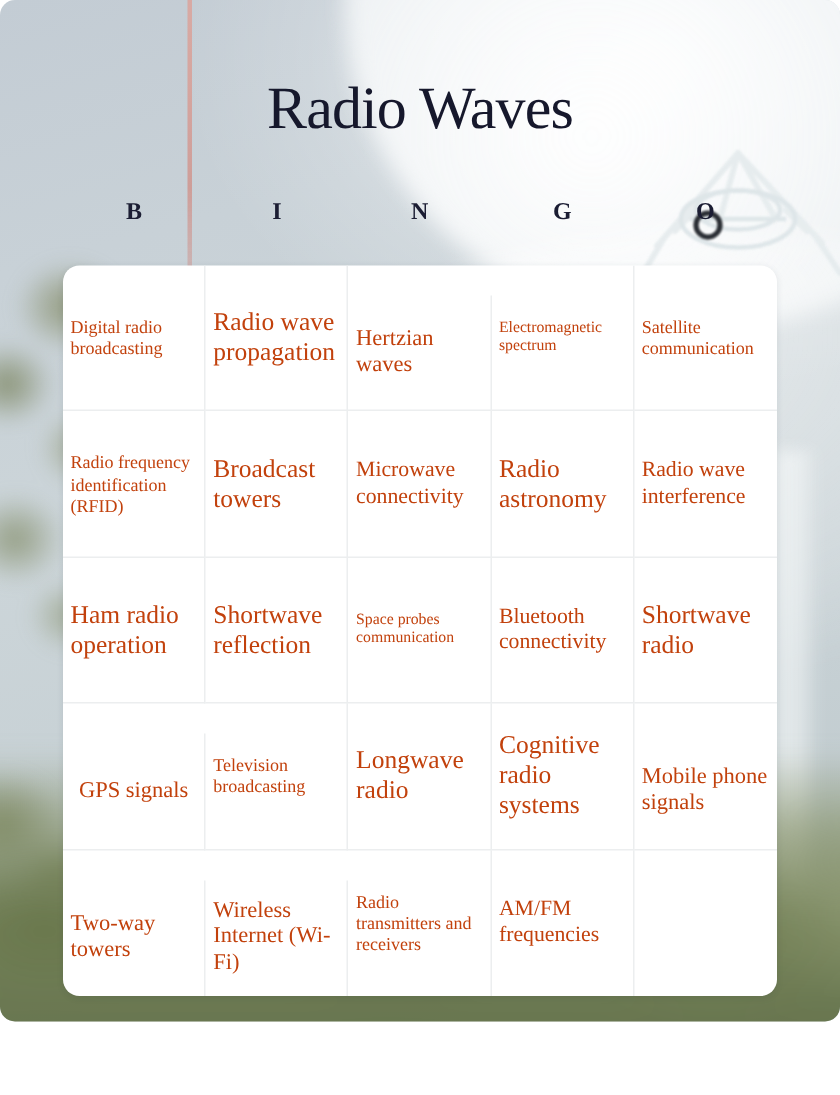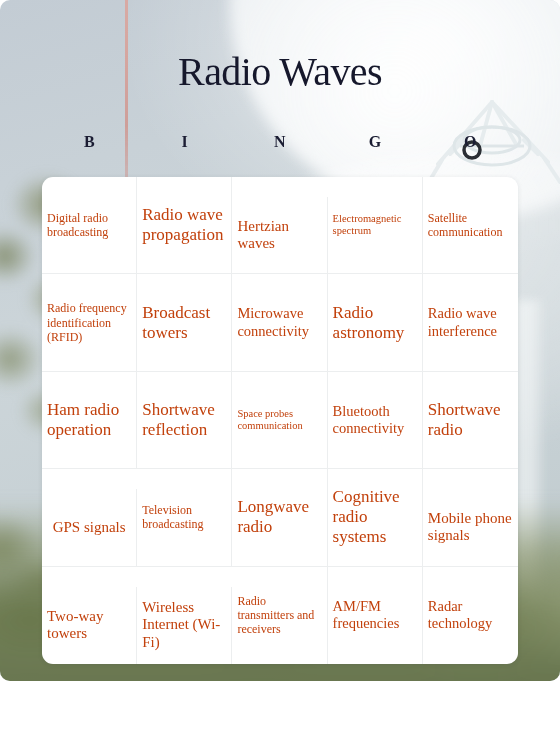--- a/index.html
+++ b/index.html
@@ -259,17 +259,16 @@
         <div class="cell fs-lg">Shortwave radio</div>
         <div class="cell fs-xl">GPS signals</div>
         <div class="cell fs-sm">Television broadcasting</div>
         <div class="cell fs-lg">Longwave radio</div>
         <div class="cell fs-lg">Cognitive radio systems</div>
         <div class="cell fs-xl">Mobile phone signals</div>
         <div class="cell fs-xl">Two-way towers</div>
         <div class="cell fs-xl">Wireless Internet (Wi-Fi)</div>
         <div class="cell fs-sm">Radio transmitters and receivers</div>
         <div class="cell fs-md">AM/FM frequencies</div>
-        <div class="cell fs-md">Radar technology</div>
       </div>
 
   </div>
 </div>
 
 </body></html>

